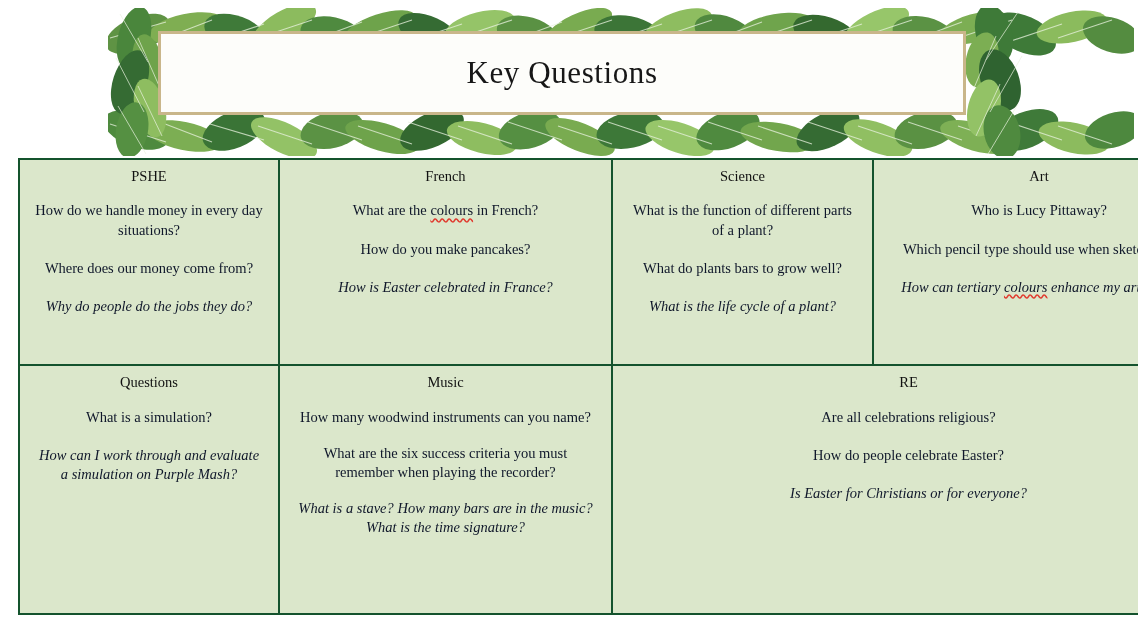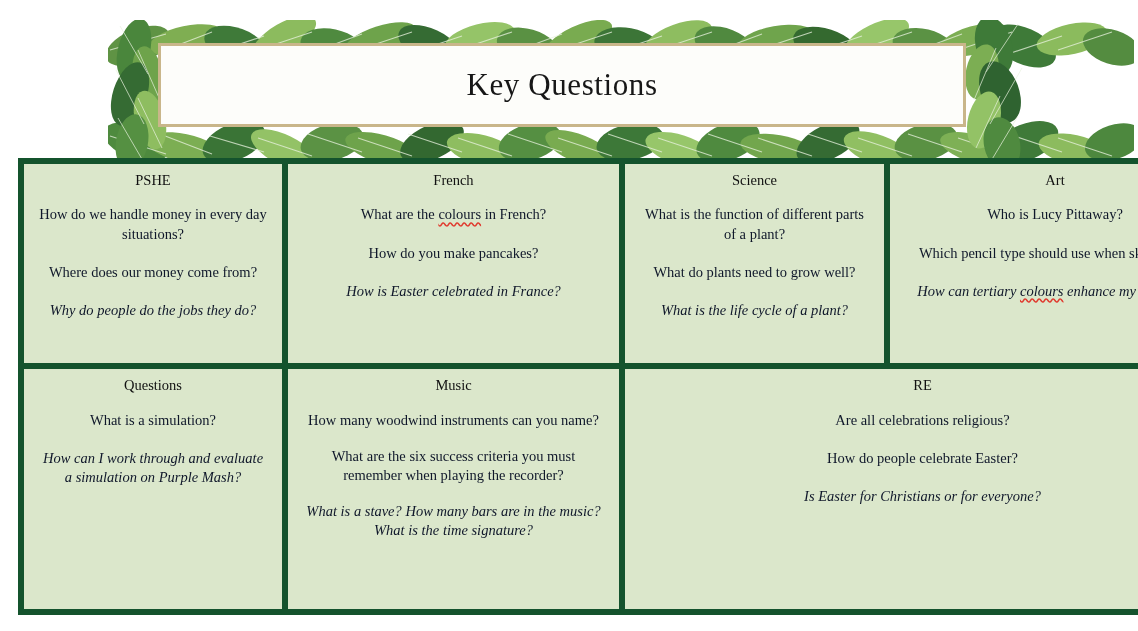--- a/index.html
+++ b/index.html
@@ -11,21 +11,21 @@
     width: 1138px;
     height: 631px;
     position: relative;
     overflow: hidden;
     font-family: "Liberation Serif", serif;
   }
 
   
   #banner {
     position: absolute;
-    left: 0; top: 16px;
+    left: 0; top: 4px;
     width: 1138px;
     height: 152px;
     text-align: right;
   }
   .leafband {
     position: absolute;
     overflow: hidden;
   }
   
   #leaf-top {
@@ -73,21 +73,21 @@
     position: absolute;
     left: 18px;
     top: 158px;
     width: 1098px;
     height: 457px;
     border-collapse: collapse;
     table-layout: fixed;
   }
   #kq-table td {
     background: #dbe7cb;
-    border: 6px solid #14532d;
+    border: 2px solid #14532d;
     vertical-align: top;
     padding: 6px 10px 0 10px;
     text-align: center;
   }
   .subject {
     font-family: "Liberation Serif", serif;
     font-size: 14.5px;
     color: #111;
     margin: 2px 0 16px 0;
     line-height: 1.2;
@@ -232,21 +232,21 @@
       <td style="width:311px">
         <div class="subject">French</div>
         <div class="q">What are the <span class="sp">colours</span> in French?</div>
         <div class="q">How do you make pancakes?</div>
         <div class="q">How is Easter celebrated in France?</div>
       </td>
 
       <td style="width:239px">
         <div class="subject">Science</div>
         <div class="q">What is the function of different parts of a plant?</div>
-        <div class="q">What do plants need to grow well?</div>
+        <div class="q">What do plants bars to grow well?</div>
         <div class="q">What is the life cycle of a plant?</div>
       </td>
 
       <td style="width:310px">
         <div class="subject">Art</div>
         <div class="q">Who is Lucy Pittaway?</div>
         <div class="q">Which pencil type should  use when sketching?</div>
         <div class="q">How can tertiary <span class="sp">colours</span> enhance my artwork?</div>
       </td>
     </tr>

